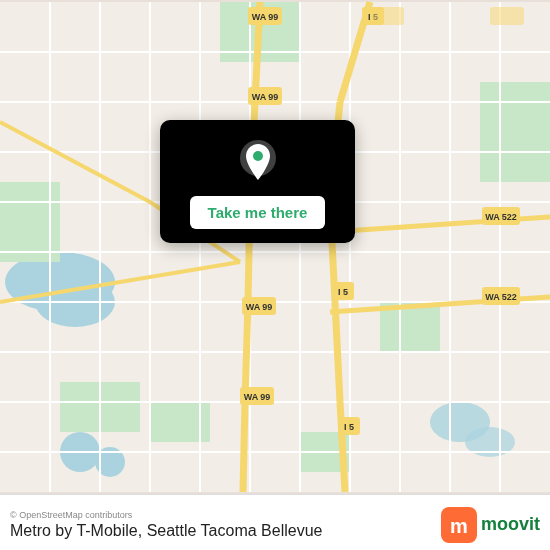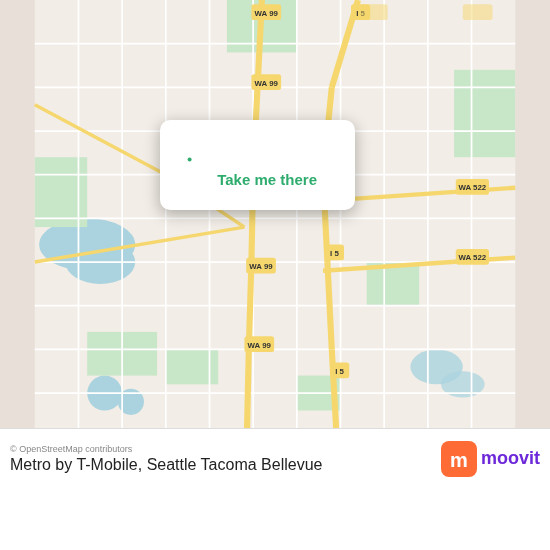--- a/index.html
+++ b/index.html
@@ -1,43 +1,43 @@
 <!DOCTYPE html>
 <html><head>
   <meta charset="utf-8">
   <style>
     * { margin: 0; padding: 0; box-sizing: border-box; }
     body { width: 550px; height: 550px; overflow: hidden; font-family: Arial, sans-serif; position: relative; }
 
     
     #map-container {
       width: 550px;
-      height: 428px;
+      height: 494px;
       position: relative;
       overflow: hidden;
       background-color: #e8e0d8;
     }
 
     
     #map-svg {
       width: 100%;
       height: 100%;
     }
 
     
     #action-card {
       position: absolute;
       top: 120px;
       left: 160px;
       width: 195px;
-      background: #ffffff;
+      background: #000000;
       border-radius: 10px;
       display: flex;
-      flex-direction: row;
-      align-items: flex-end;
+      flex-direction: column;
+      align-items: center;
       padding: 18px 20px 14px;
       box-shadow: 0 4px 16px rgba(0,0,0,0.3);
       cursor: pointer;
     }
 
     #location-pin-icon {
       width: 48px;
       height: 48px;
       margin-bottom: 10px;
     }
@@ -91,21 +91,21 @@
     }
 
     #moovit-icon {
       width: 36px;
       height: 36px;
     }
 
     #moovit-text {
       font-size: 18px;
       font-weight: bold;
-      color: #6d28d9;
+      color: #15803d;
     }
     .road-minor { stroke: #ffffff; stroke-width: 2; fill: none; }
     .water { fill: #aad3df; }
   </style>
 </head>
 <body>
 
 <div id="map-container">
   <svg id="map-svg" viewBox="0 0 550 490" xmlns="http://www.w3.org/2000/svg">
 

